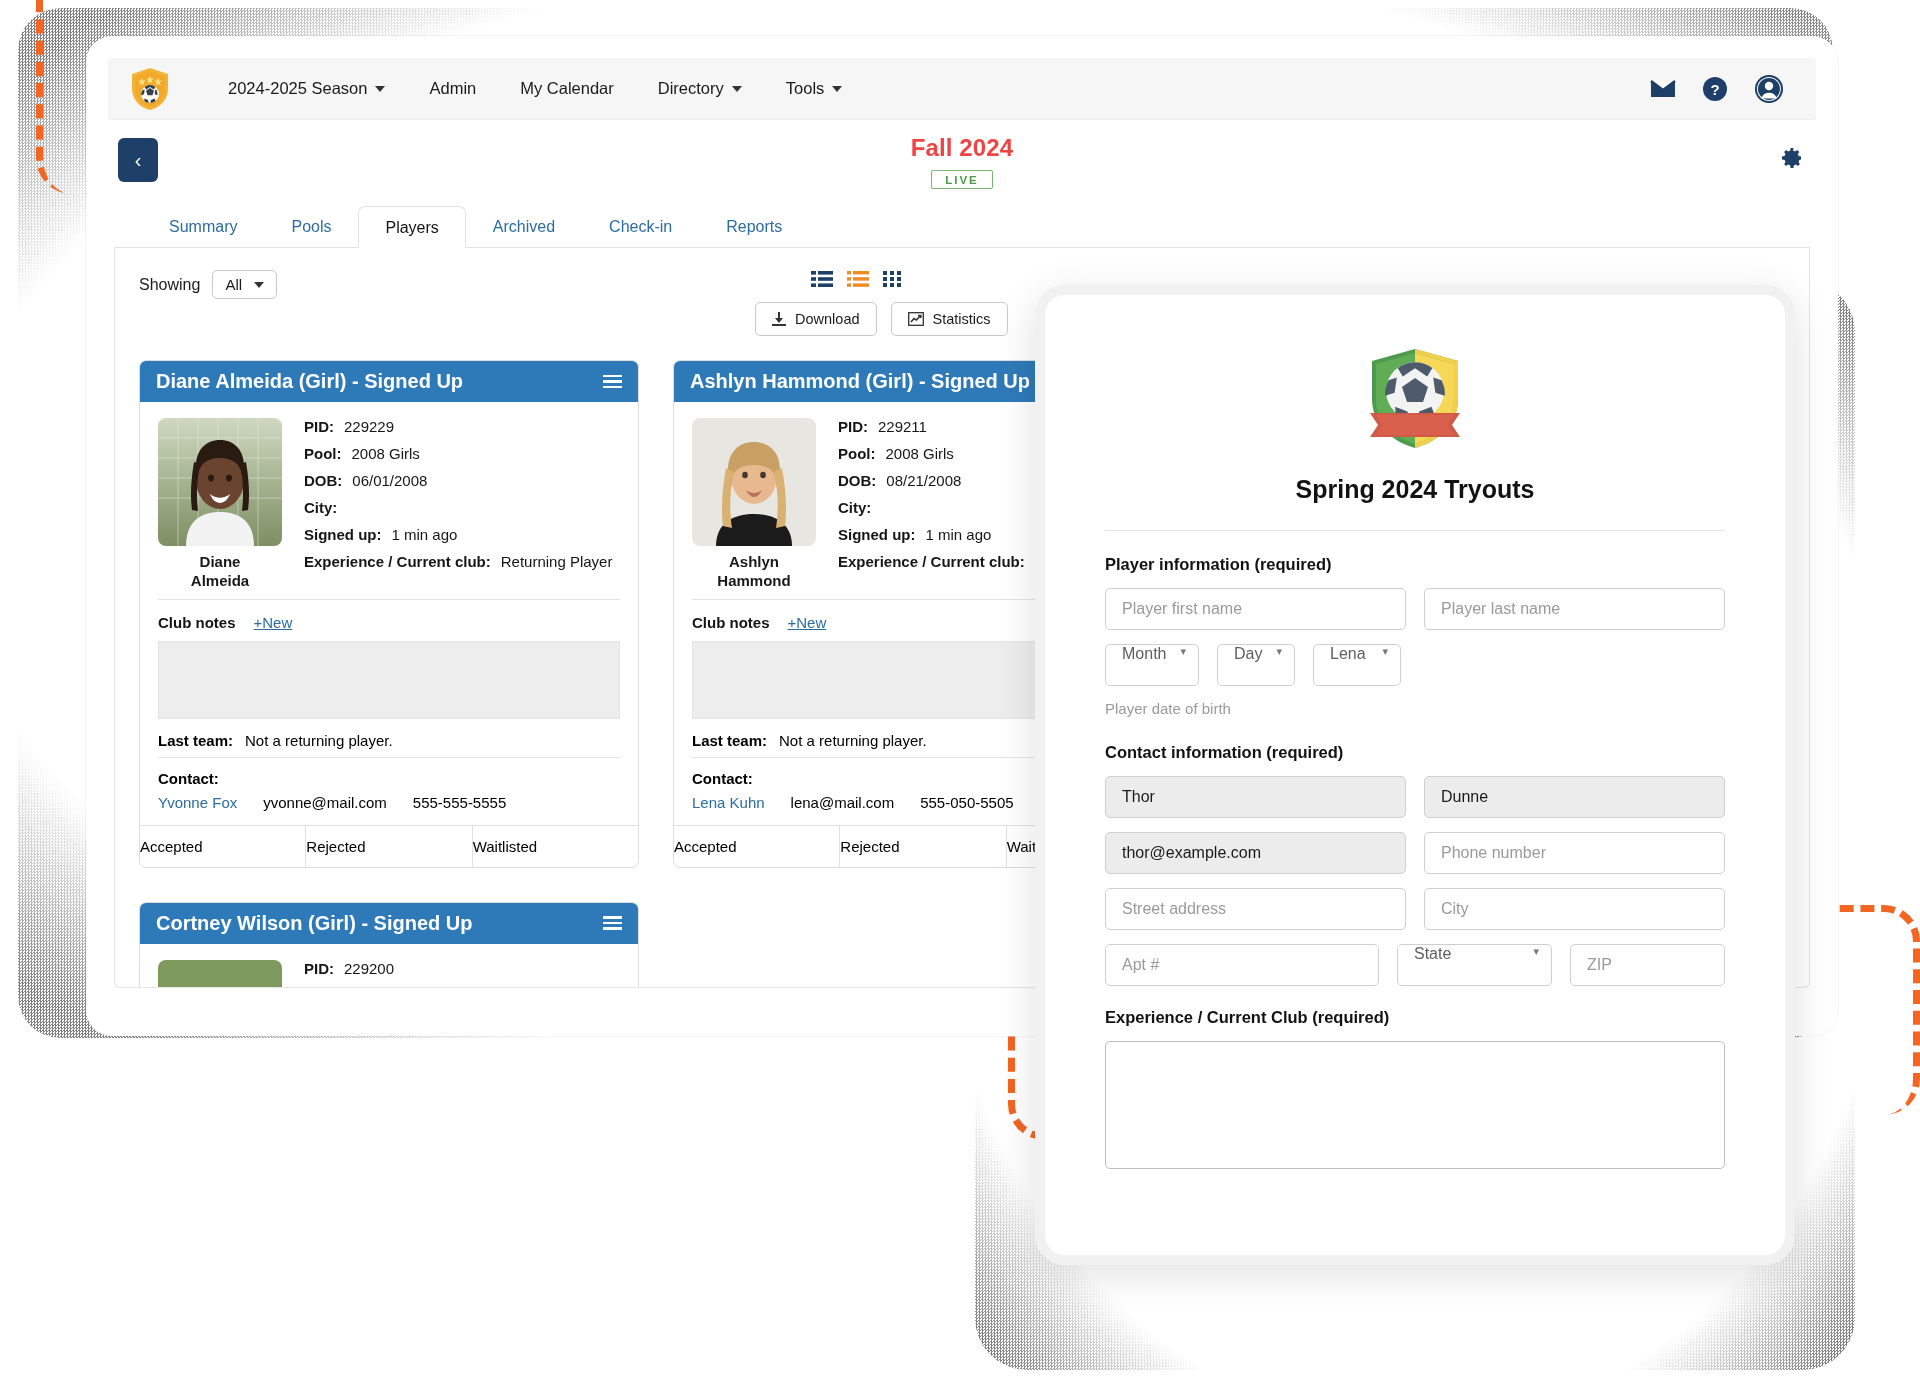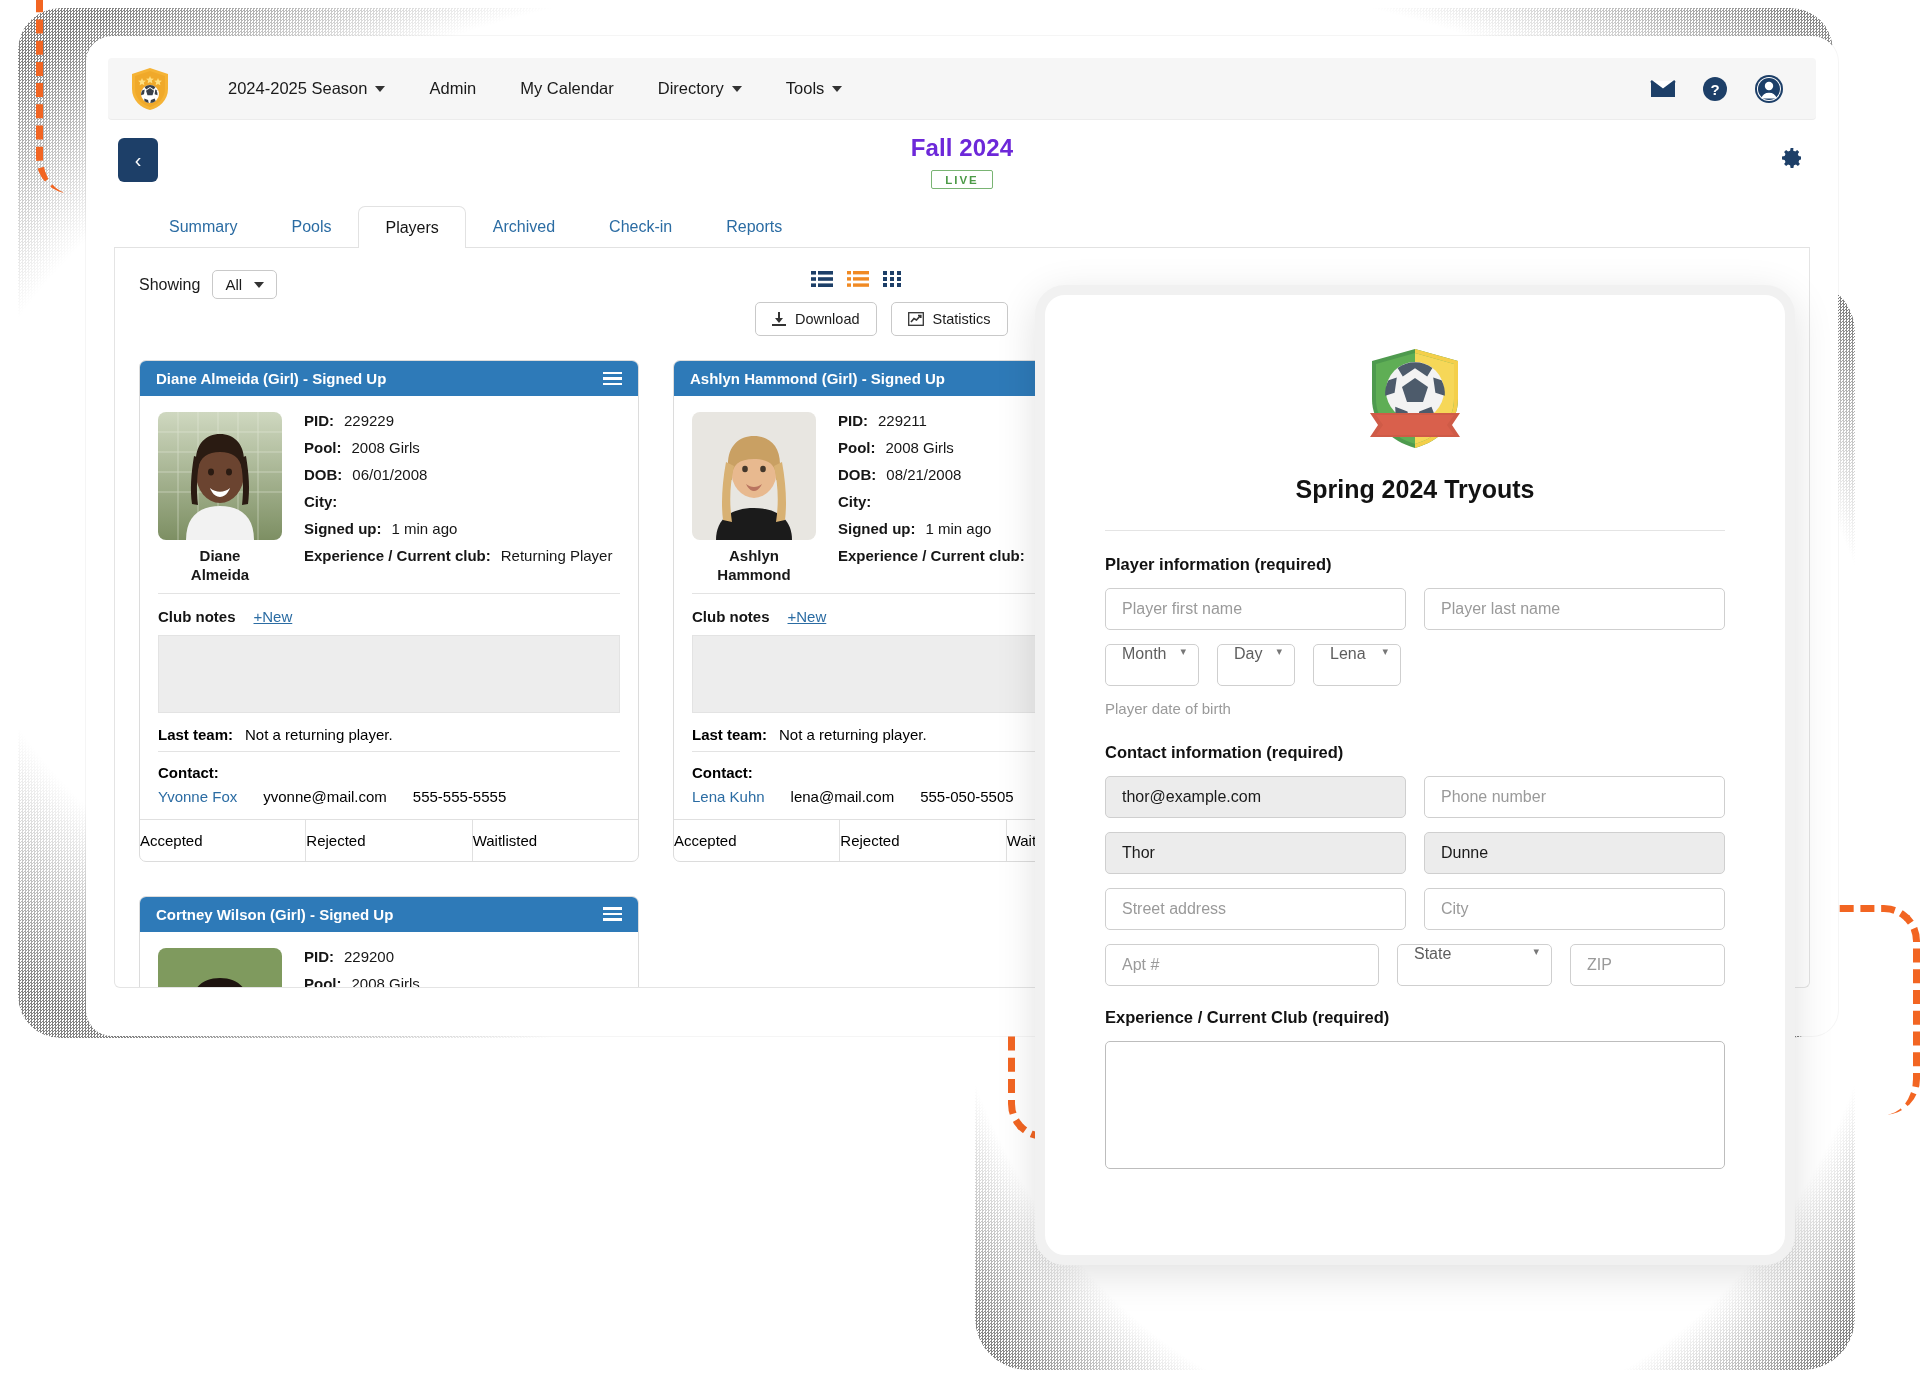--- a/index.html
+++ b/index.html
@@ -63,21 +63,21 @@
   .nav-ico { color:#1d3f68; display:flex; align-items:center; }
 
   
   .page-head { position: relative; height: 86px; }
   .back-btn {
     position:absolute; left: 32px; top: 18px; width: 40px; height: 44px;
     background: #1d3f68; border-radius: 6px; color: #fff;
     display:flex; align-items:center; justify-content:center; font-size: 20px;
   }
   .title-wrap { position:absolute; left:0; right:0; top: 14px; text-align:center; }
-  .page-title { font-size: 24px; font-weight: 700; color:#6d28d9; letter-spacing:.1px;}
+  .page-title { font-size: 24px; font-weight: 700; color:#ef4444; letter-spacing:.1px;}
   .live-badge {
     display:inline-block; margin-top: 8px; border:1px solid #79b473;
     color:#4c9a47; font-size: 11.5px; font-weight:700; letter-spacing:2px;
     padding: 3px 13px 2px; border-radius:2px;
   }
   .gear { position:absolute; right: 34px; top: 26px; color:#1d3f68; }
 
   
   .tabs {
     display:flex; align-items:flex-end; gap: 0; padding-left: 28px;
@@ -106,21 +106,21 @@
   .btn-row { display:flex; gap:14px;margin-left:48px; }
   .btn {
     border:1px solid #c9c9c9; border-radius:5px; background:#fff;
     font-size:14.5px; padding: 8px 16px; display:flex; align-items:center; gap:9px; color:#1b1b1b;
   }
 
   
   .cards { display:flex; flex-wrap:wrap; gap: 34px; margin-top: 24px; }
   .card { width: 500px; border:1px solid #dcdcdc; border-radius:7px; overflow:hidden; background:#fff;}
   .card-head {
-    background:#2e7ab8; color:#fff; font-size:15px; font-weight:700;
+    background:#2e7ab8; color:#fff; font-size:20px; font-weight:700;
     padding: 9px 16px; display:flex; align-items:center; justify-content:space-between;
   }
   .burger { display:flex; flex-direction:column; gap:3px; }
   .burger i { display:block; width:19px; height:2.4px; background:#fff; }
   .card-body { padding: 16px 18px 0; display:flex; gap: 22px; }
   .photo-col { width: 124px; flex:none; text-align:center; }
   .photo { width:124px; height:128px; border-radius:8px; overflow:hidden; }
   .pname { font-size:15px; font-weight:700; color:#181818; margin-top:7px; line-height:1.25; }
   .info-col { flex:1; font-size:15px; color:#161616; }
   .info-row { margin-bottom: 10px; display:flex; gap: 10px; }
@@ -643,32 +643,32 @@
           <span>Lena</span>
           <span class="chev">▾</span>
         </div>
         <div style="flex:1"></div>
       </div>
       <div class="hint">Player date of birth</div>
 
       <div class="sec-title">Contact information (required)</div>
       <div class="frow">
         <label class="fld filled">
+          <input class="ib" value="Thor" style="">
+        </label>
+        <label class="fld filled">
+          <input class="ib" value="Dunne" style="">
+        </label>
+      </div>
+      <div class="frow">
+        <label class="fld filled">
           <input class="ib" value="thor@example.com" style="">
         </label>
         <label class="fld">
           <input class="ib" placeholder="Phone number" style="">
-        </label>
-      </div>
-      <div class="frow">
-        <label class="fld filled">
-          <input class="ib" value="Thor" style="">
-        </label>
-        <label class="fld filled">
-          <input class="ib" value="Dunne" style="">
         </label>
       </div>
       <div class="frow">
         <label class="fld">
           <input class="ib" placeholder="Street address" style="">
         </label>
         <label class="fld">
           <input class="ib" placeholder="City" style="">
         </label>
       </div>

